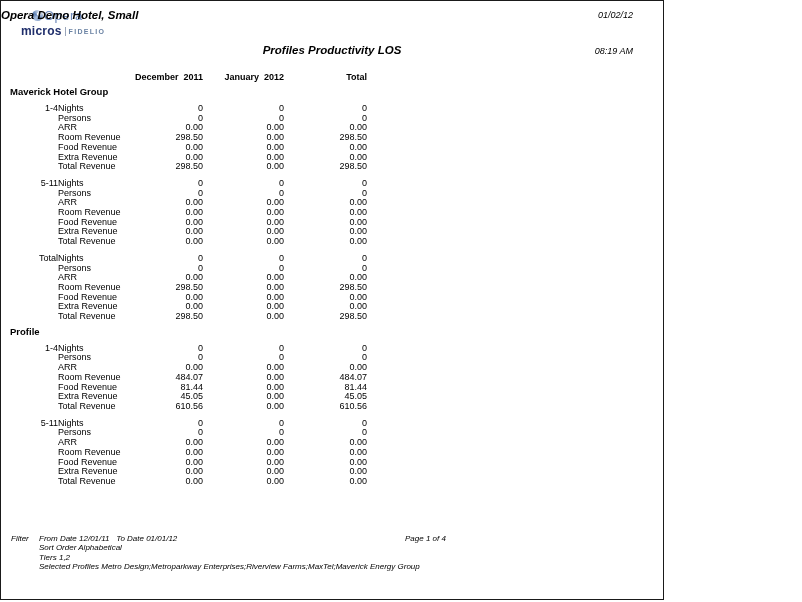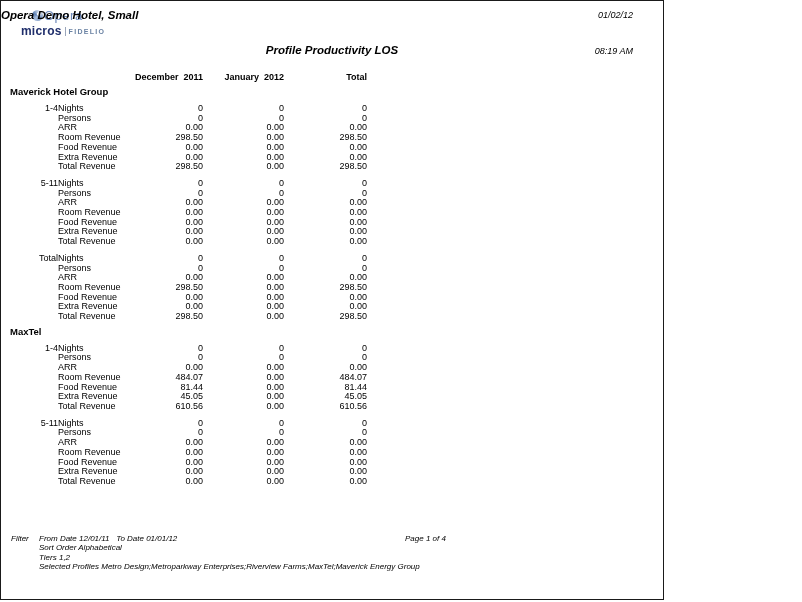--- a/index.html
+++ b/index.html
@@ -99,21 +99,21 @@
     </div>
     <div class="logo-line2">
       <span class="logo-micros">micros</span>
       <span class="logo-divider"></span>
       <span class="logo-fidelio">FIDELIO</span>
     </div>
   </div>
 
   <div class="hotel-name">Opera Demo Hotel, Small</div>
   <div class="print-date">01/02/12</div>
-  <div class="report-title">Profile Productivity LOS</div>
+  <div class="report-title">Profiles Productivity LOS</div>
   <div class="print-time">08:19 AM</div>
 
   <div class="report">
     <div class="grid-row col-headers">
       <span class="cell-v1">December  2011</span>
       <span class="cell-v2">January  2012</span>
       <span class="cell-v3">Total</span>
     </div>
     <div id="report-groups">
         <div class="group">
@@ -266,21 +266,21 @@
             <div class="grid-row">
               <span class="cell-qual"></span>
               <span class="cell-label">Total Revenue</span>
               <span class="cell-v1">298.50</span>
               <span class="cell-v2">0.00</span>
               <span class="cell-v3">298.50</span>
             </div>
           </div>
         </div>
         <div class="group group-maxtel">
-          <div class="group-name">MaxTel</div>
+          <div class="group-name">Profile</div>
           <div class="block">
             <div class="grid-row">
               <span class="cell-qual">1-4</span>
               <span class="cell-label">Nights</span>
               <span class="cell-v1">0</span>
               <span class="cell-v2">0</span>
               <span class="cell-v3">0</span>
             </div>
             <div class="grid-row">
               <span class="cell-qual"></span>

